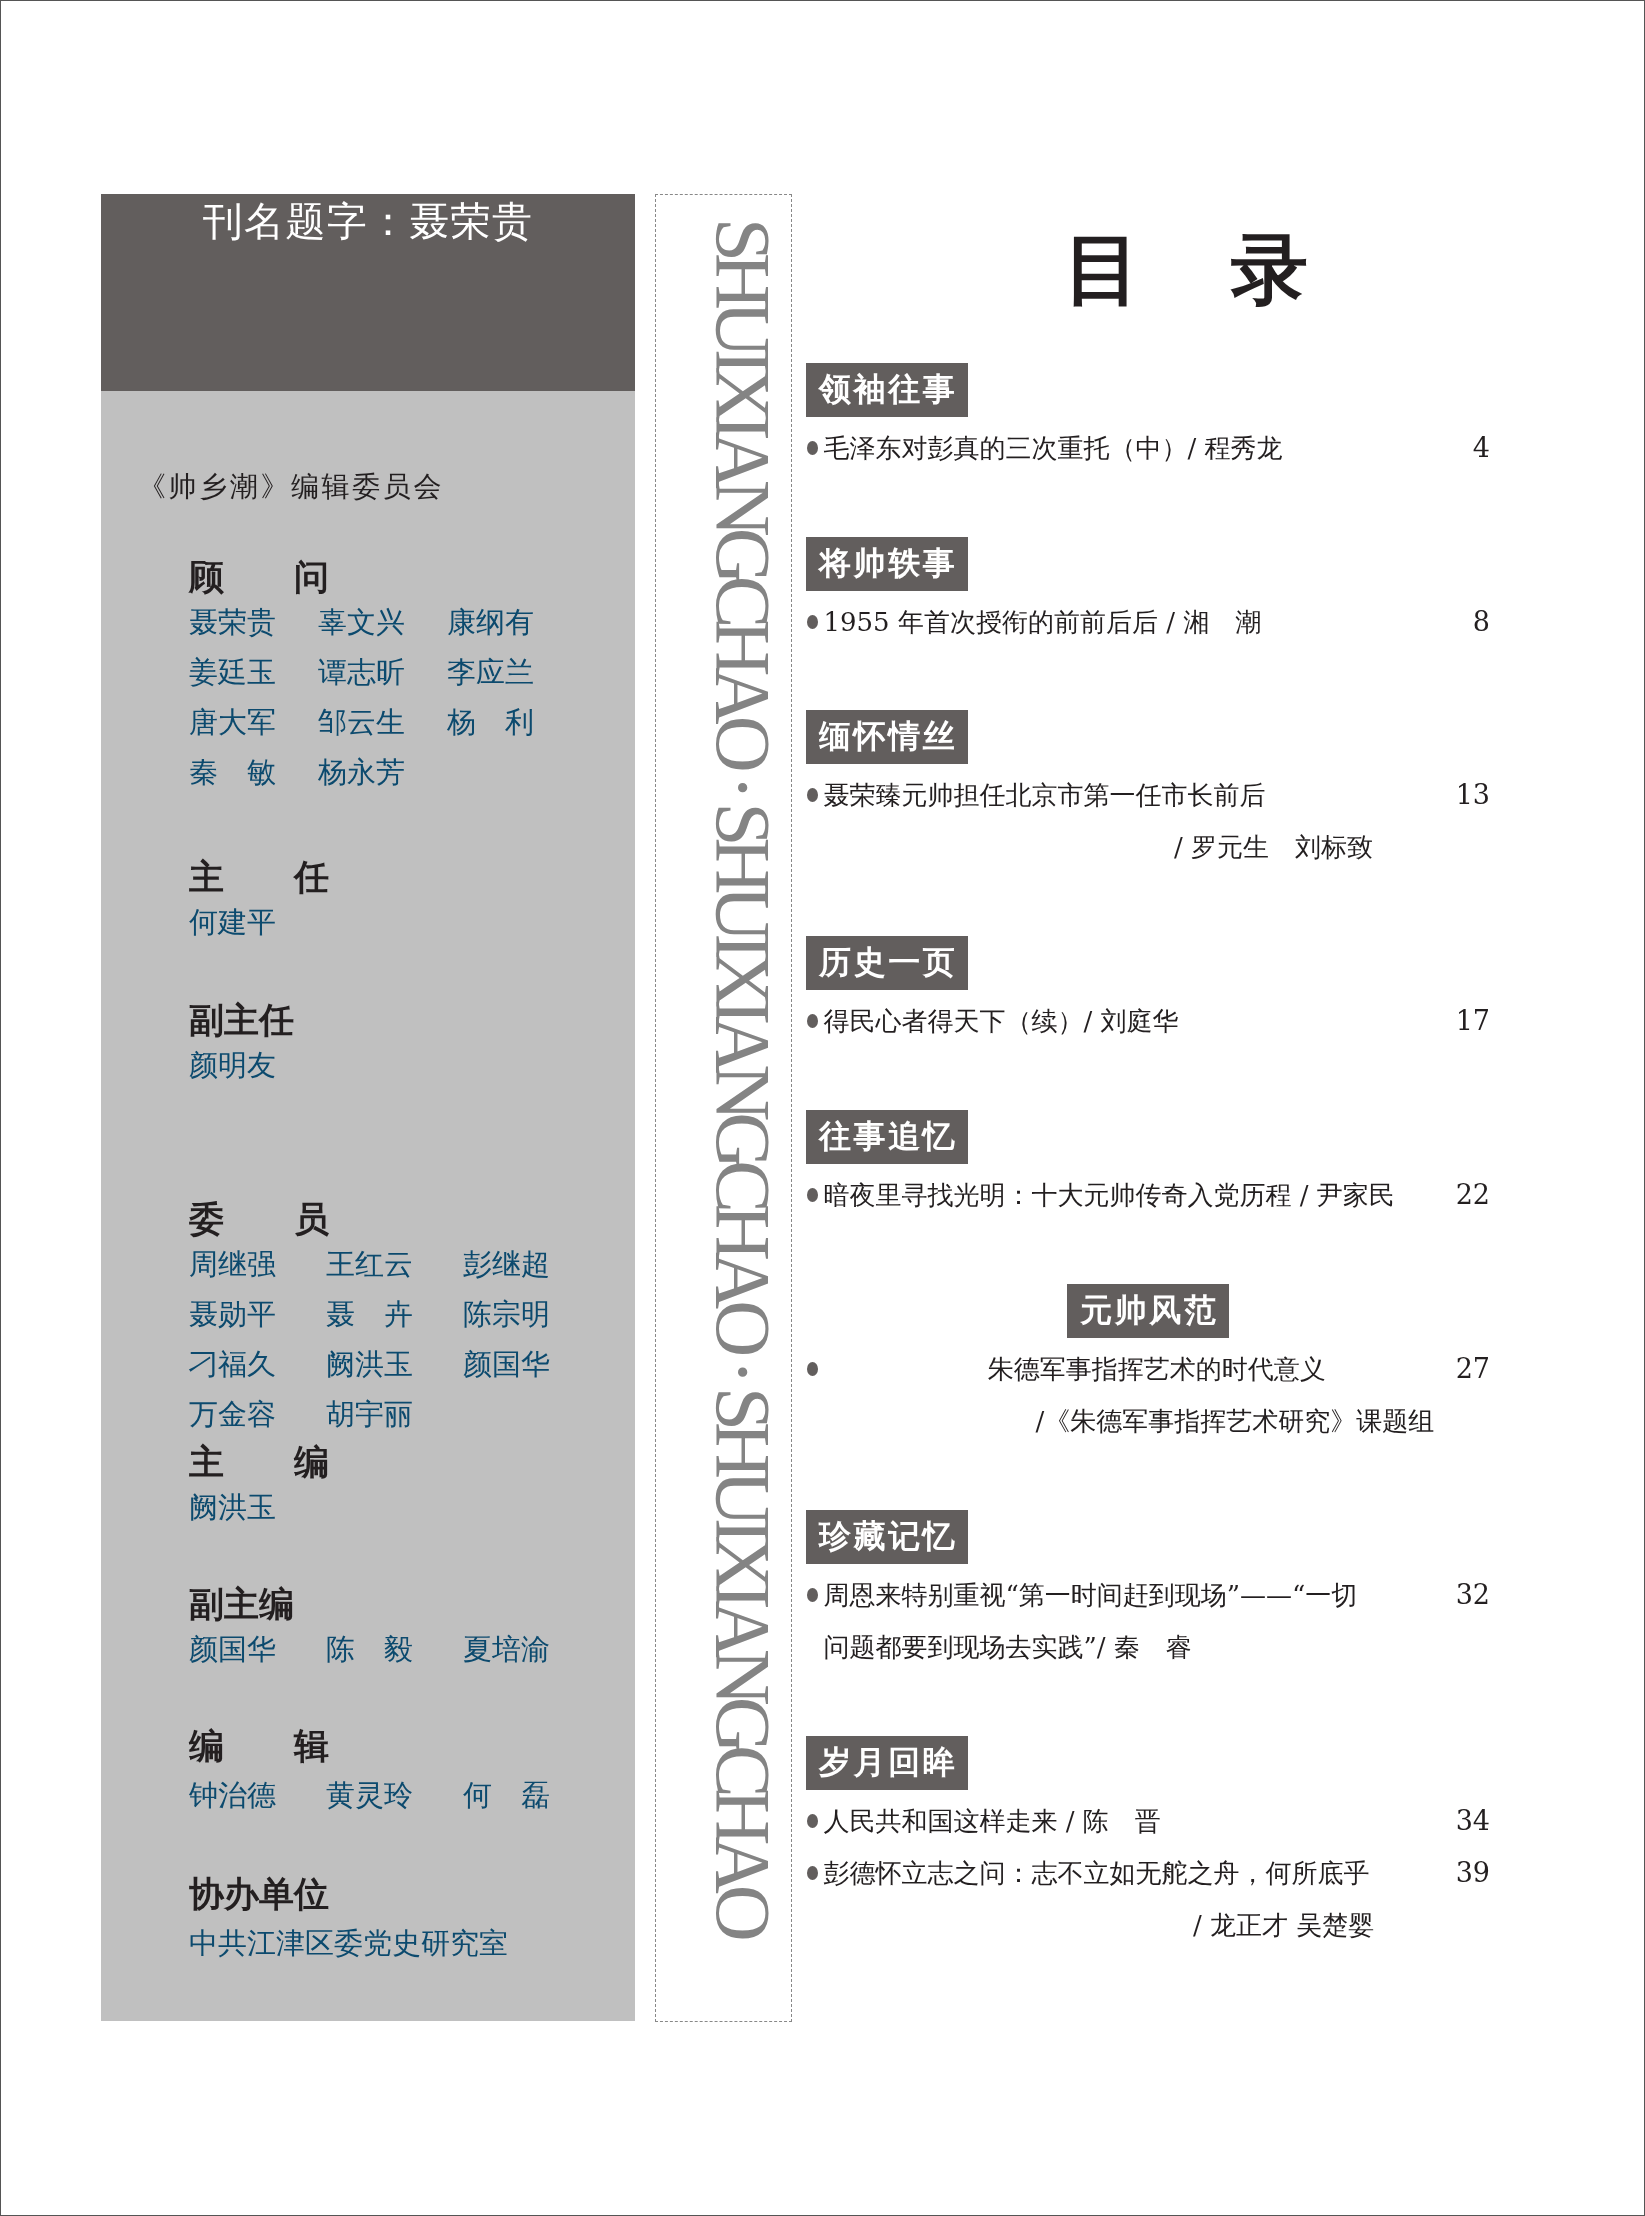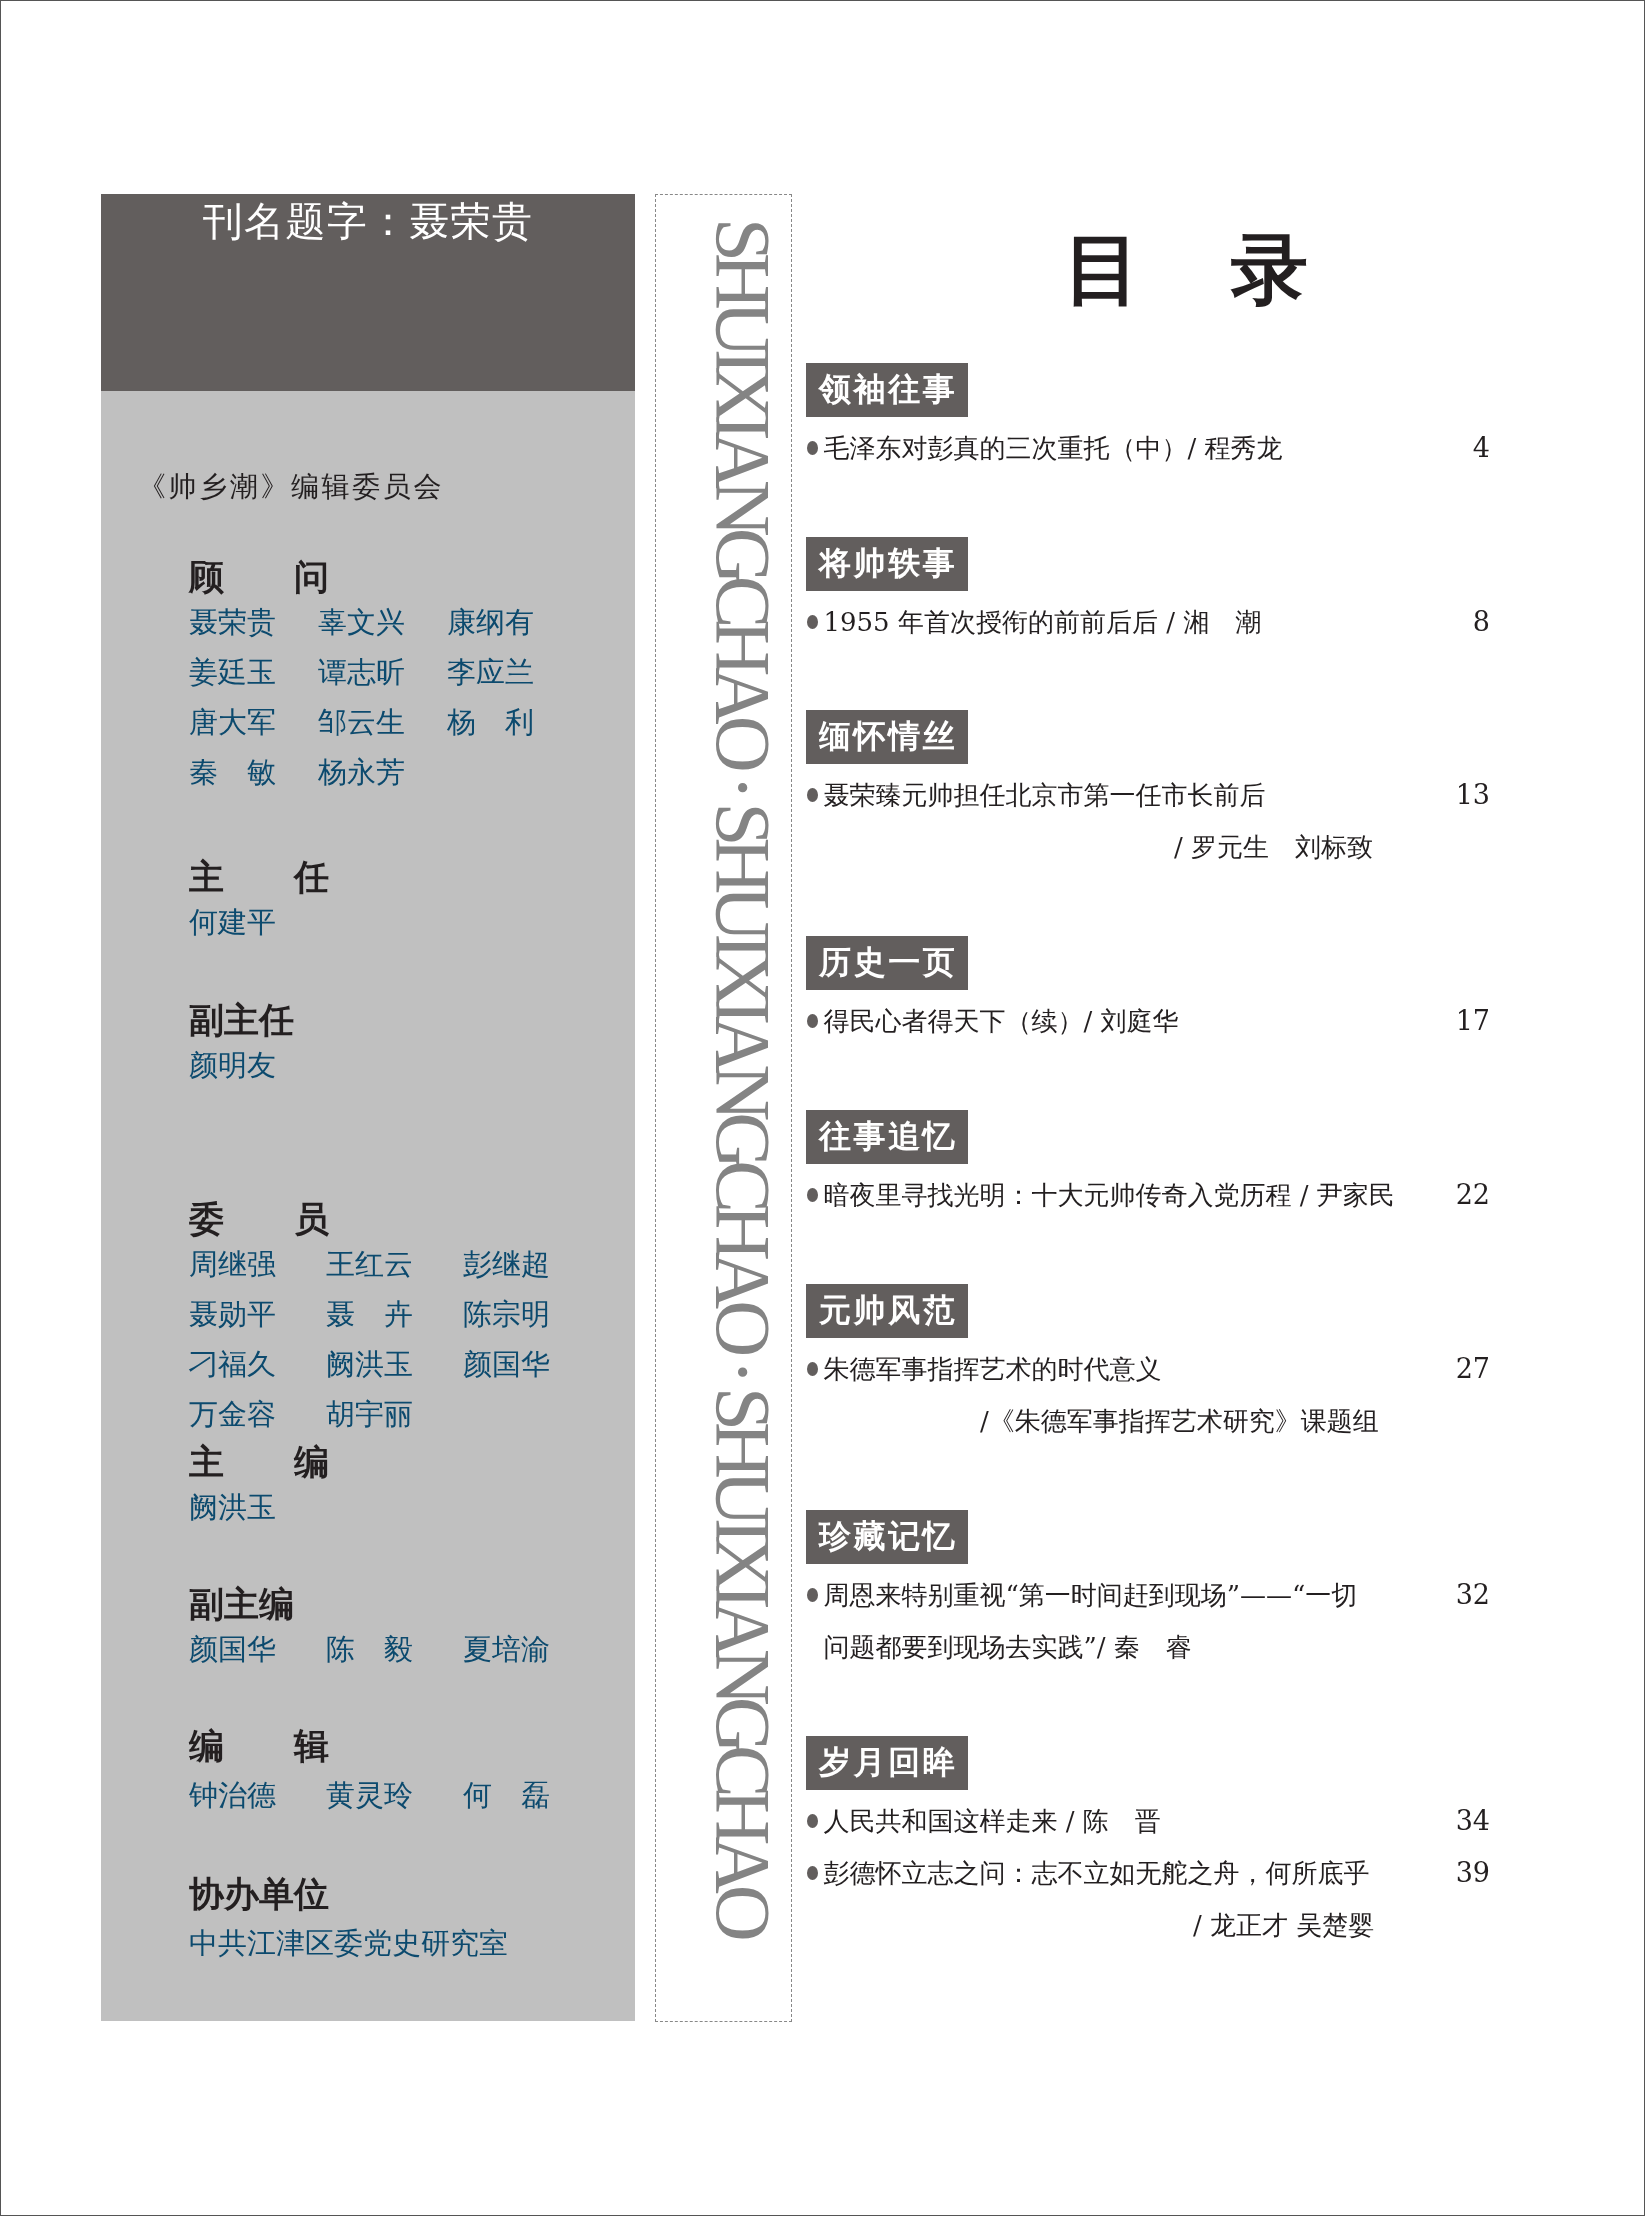--- a/index.html
+++ b/index.html
@@ -215,21 +215,21 @@
     <div class="section-badge">往事追忆</div>
     <div class="entry" style="margin-top:5.2px;">
       <div class="entry-line">
           <span class="bullet"></span>
           <span class="entry-title">暗夜里寻找光明：十大元帅传奇入党历程 / 尹家民</span>
         </div>
       <span class="entry-page">22</span>
     </div>
   </div>
 
-  <div class="section" style="top:1091px;">
+  <div class="section" style="top:1091px;text-align:center;">
     <div class="section-badge">元帅风范</div>
     <div class="entry" style="margin-top:5.2px;">
       <div class="entry-line">
           <span class="bullet"></span>
           <span class="entry-title">朱德军事指挥艺术的时代意义</span>
         </div>
       <div class="entry-cont" style="padding-left:174px;">/《朱德军事指挥艺术研究》课题组</div>
       <span class="entry-page">27</span>
     </div>
   </div>

